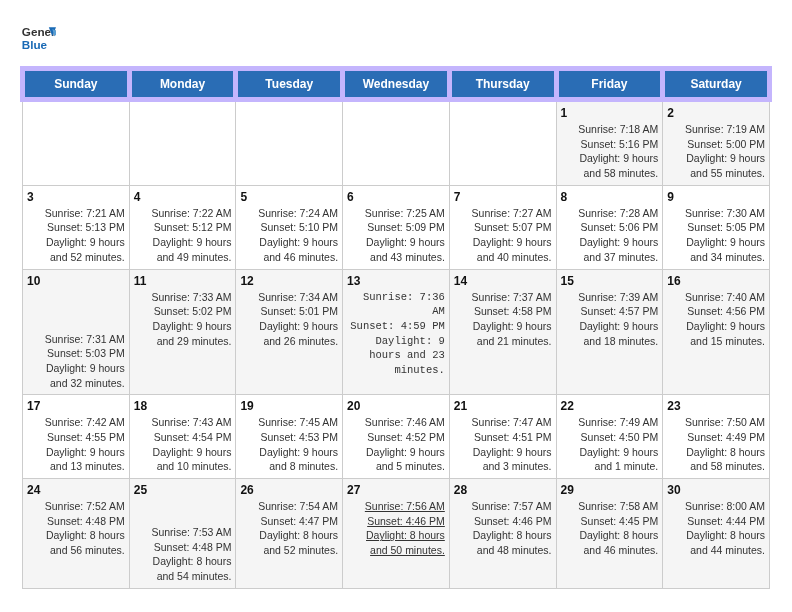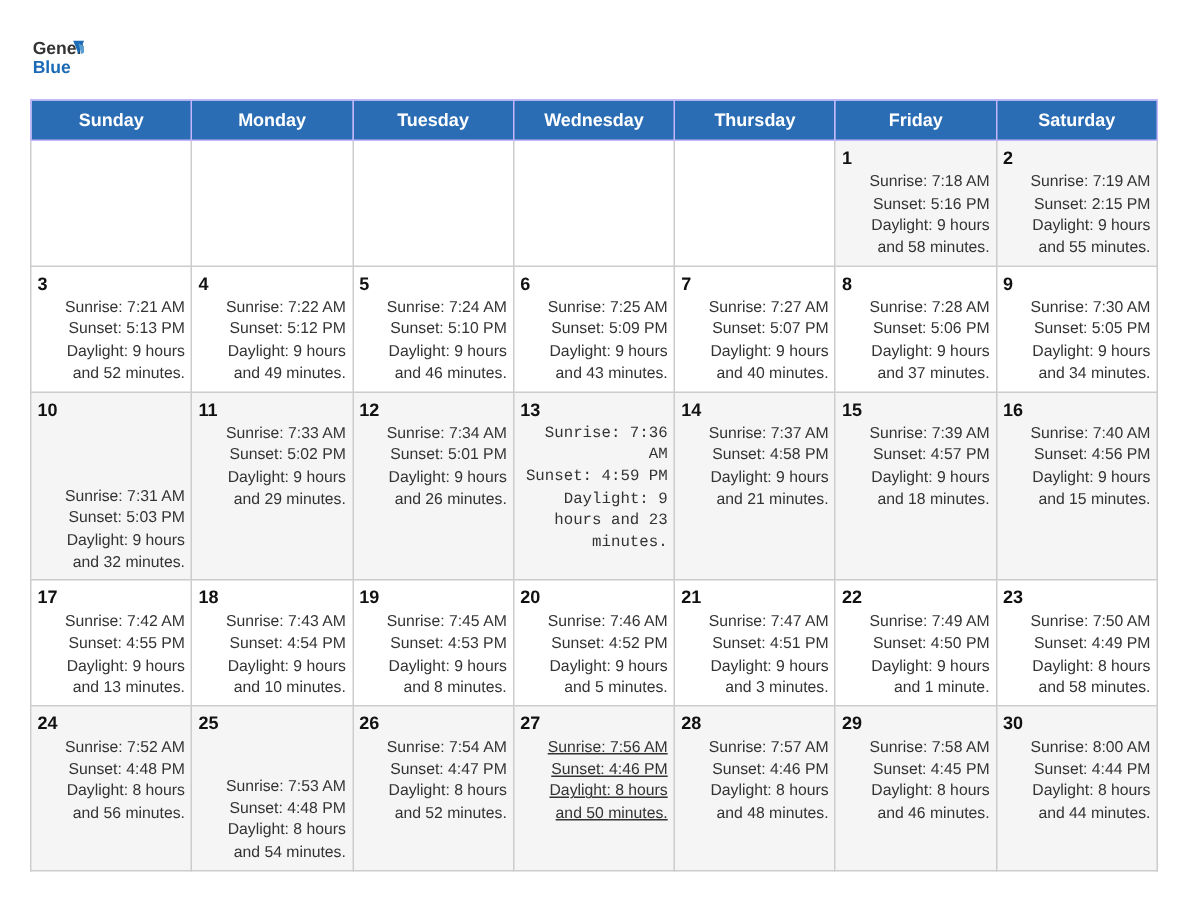--- a/index.html
+++ b/index.html
@@ -42,21 +42,21 @@
       border-collapse: collapse;
       font-size: 11px;
     }
     thead tr th {
       background-color: #2a6db5;
       color: #fff;
       text-align: center;
       padding: 6px 4px;
       font-size: 12px;
       font-weight: bold;
-      border: 1px solid #c4b5fd;
+      border: 5px solid #c4b5fd;
     }
     tbody tr td {
       border: 1px solid #ccc;
       vertical-align: top;
       padding: 4px;
       width: calc(100% / 7);
       height: 80px;
       background: #fff;
     }
     tbody tr:nth-child(odd) td {
@@ -121,21 +121,21 @@
         <td class="empty-cell"></td>
         <td>
           <div class="day-number">1</div>
           <div class="day-info" style="white-space: pre-line;">Sunrise: 7:18 AM
 Sunset: 5:16 PM
 Daylight: 9 hours and 58 minutes.</div>
         </td>
         <td>
           <div class="day-number">2</div>
           <div class="day-info" style="white-space: pre-line;">Sunrise: 7:19 AM
-Sunset: 2:15 PM
+Sunset: 5:00 PM
 Daylight: 9 hours and 55 minutes.</div>
         </td>
       </tr>
       <tr>
         <td>
           <div class="day-number">3</div>
           <div class="day-info" style="white-space: pre-line;">Sunrise: 7:21 AM
 Sunset: 5:13 PM
 Daylight: 9 hours and 52 minutes.</div>
         </td>

